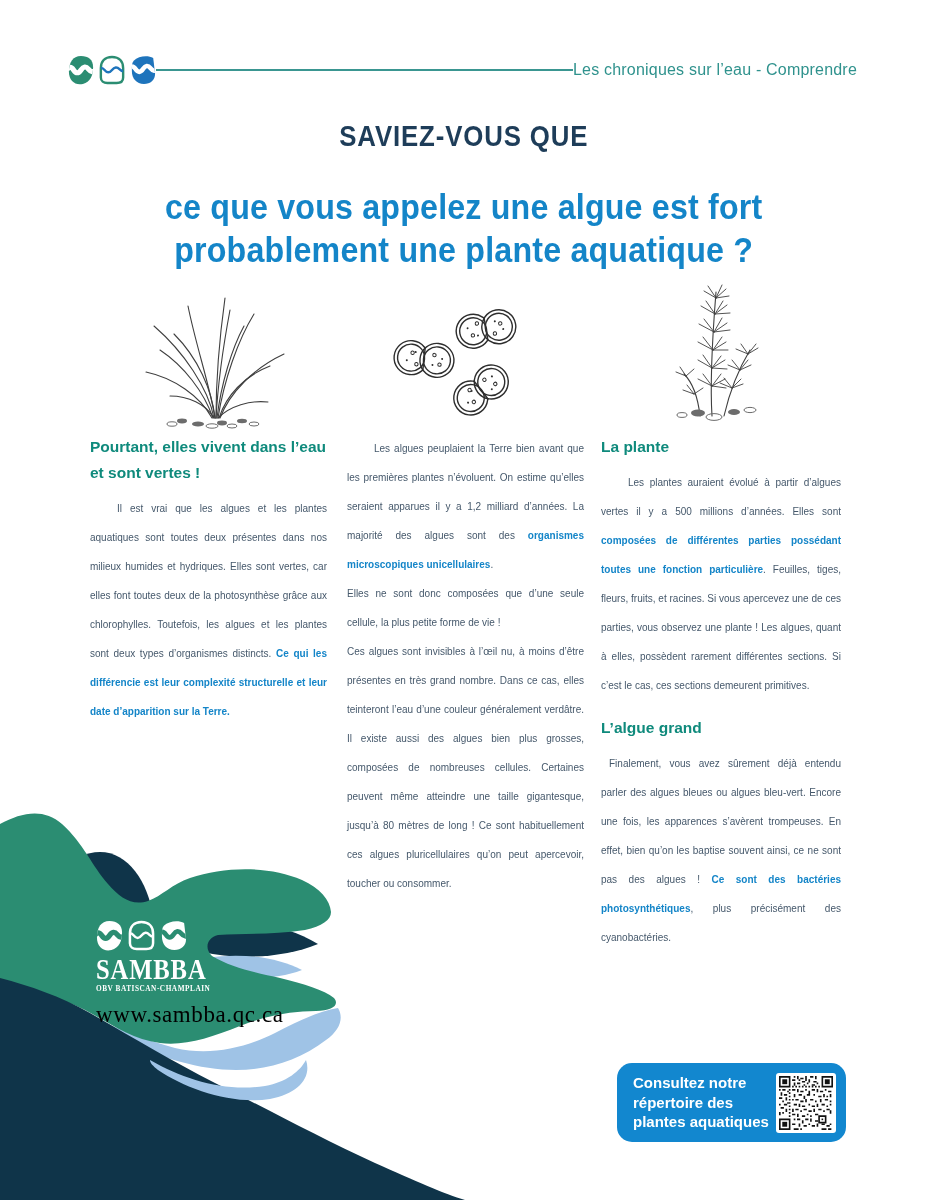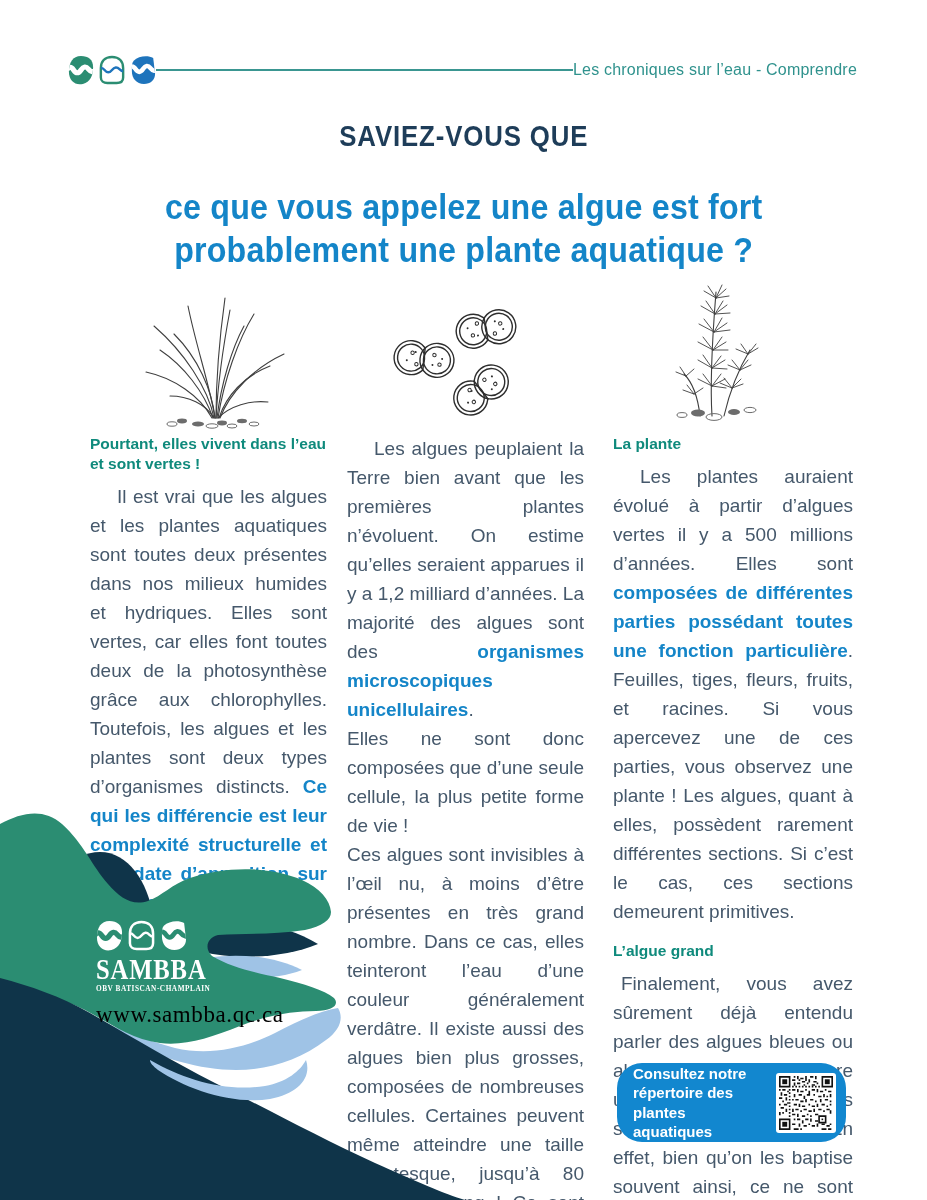--- a/index.html
+++ b/index.html
@@ -25,43 +25,43 @@
   
   .illus{position:absolute;}
   .illus-grass{left:126px;top:292px;}
   .illus-cells{left:386px;top:297px;}
   .illus-plant{left:656px;top:284px;}
 
   
   .col{position:absolute;top:434px;}
   .col-left{left:90px;width:237px;}
   .col-mid{left:347px;width:237px;}
-  .col-right{left:601px;width:240px;margin-left:12px;}
-  .col-h{margin:0 0 8px 0;font-size:15.5px;line-height:20px;font-weight:700;color:#0F8A7C;}
+  .col-right{left:601px;width:240px;}
+  .col-h{margin:0 0 8px 0;font-size:15.5px;line-height:26px;font-weight:700;color:#0F8A7C;}
   .col-h.second{margin-top:15px;}
-  .body-p{margin:0;font-size:19px;line-height:29px;color:#45586B;
+  .body-p{margin:0;font-size:10px;line-height:29px;color:#45586B;
           text-align:justify;text-align-last:left;}
   .ind{text-indent:27px;}
   .ind-sm{text-indent:8px;}
   .accent{color:#1485C8;font-weight:700;}
 
   
   .waves{position:absolute;left:0;top:808px;z-index:1;}
   .brand-block{position:absolute;left:96px;top:920px;z-index:3;color:#fff;font-family:Liberation Serif, serif;}
   .brand-marks-footer{display:flex;align-items:flex-end;gap:5px;}
   .brand-name{font-size:29px;font-weight:700;letter-spacing:1px;line-height:30px;
               transform:scaleX(.85);transform-origin:left;margin-top:3px;}
   .brand-sub{font-size:7.5px;font-weight:700;letter-spacing:.55px;line-height:10px;
              transform:scaleX(.97);transform-origin:left;}
   .brand-url{font-size:23px;color:#000000;letter-spacing:.6px;margin-top:8px;}
 
   
   .cta{position:absolute;left:617px;top:1063px;width:229px;height:79px;z-index:2;
-       background:#1287CF;border-radius:25px;display:flex;align-items:center;
-       padding:0 10px 0 16px;box-sizing:border-box;gap:10px;cursor:pointer;}
+       background:#1287CF;border-radius:15px;display:flex;align-items:center;
+       padding:0 10px 0 16px;box-sizing:border-box;gap:0;cursor:pointer;}
   .cta-label{flex:1;color:#ffffff;font-size:15px;font-weight:700;line-height:19.5px;}
   .qr{flex:0 0 auto;width:60px;height:60px;background:#ffffff;border-radius:3px;
       padding:3px;box-sizing:border-box;}
 </style>
 </head>
 <body>
 
 <div class="page">
 
   <header class="topbar">

